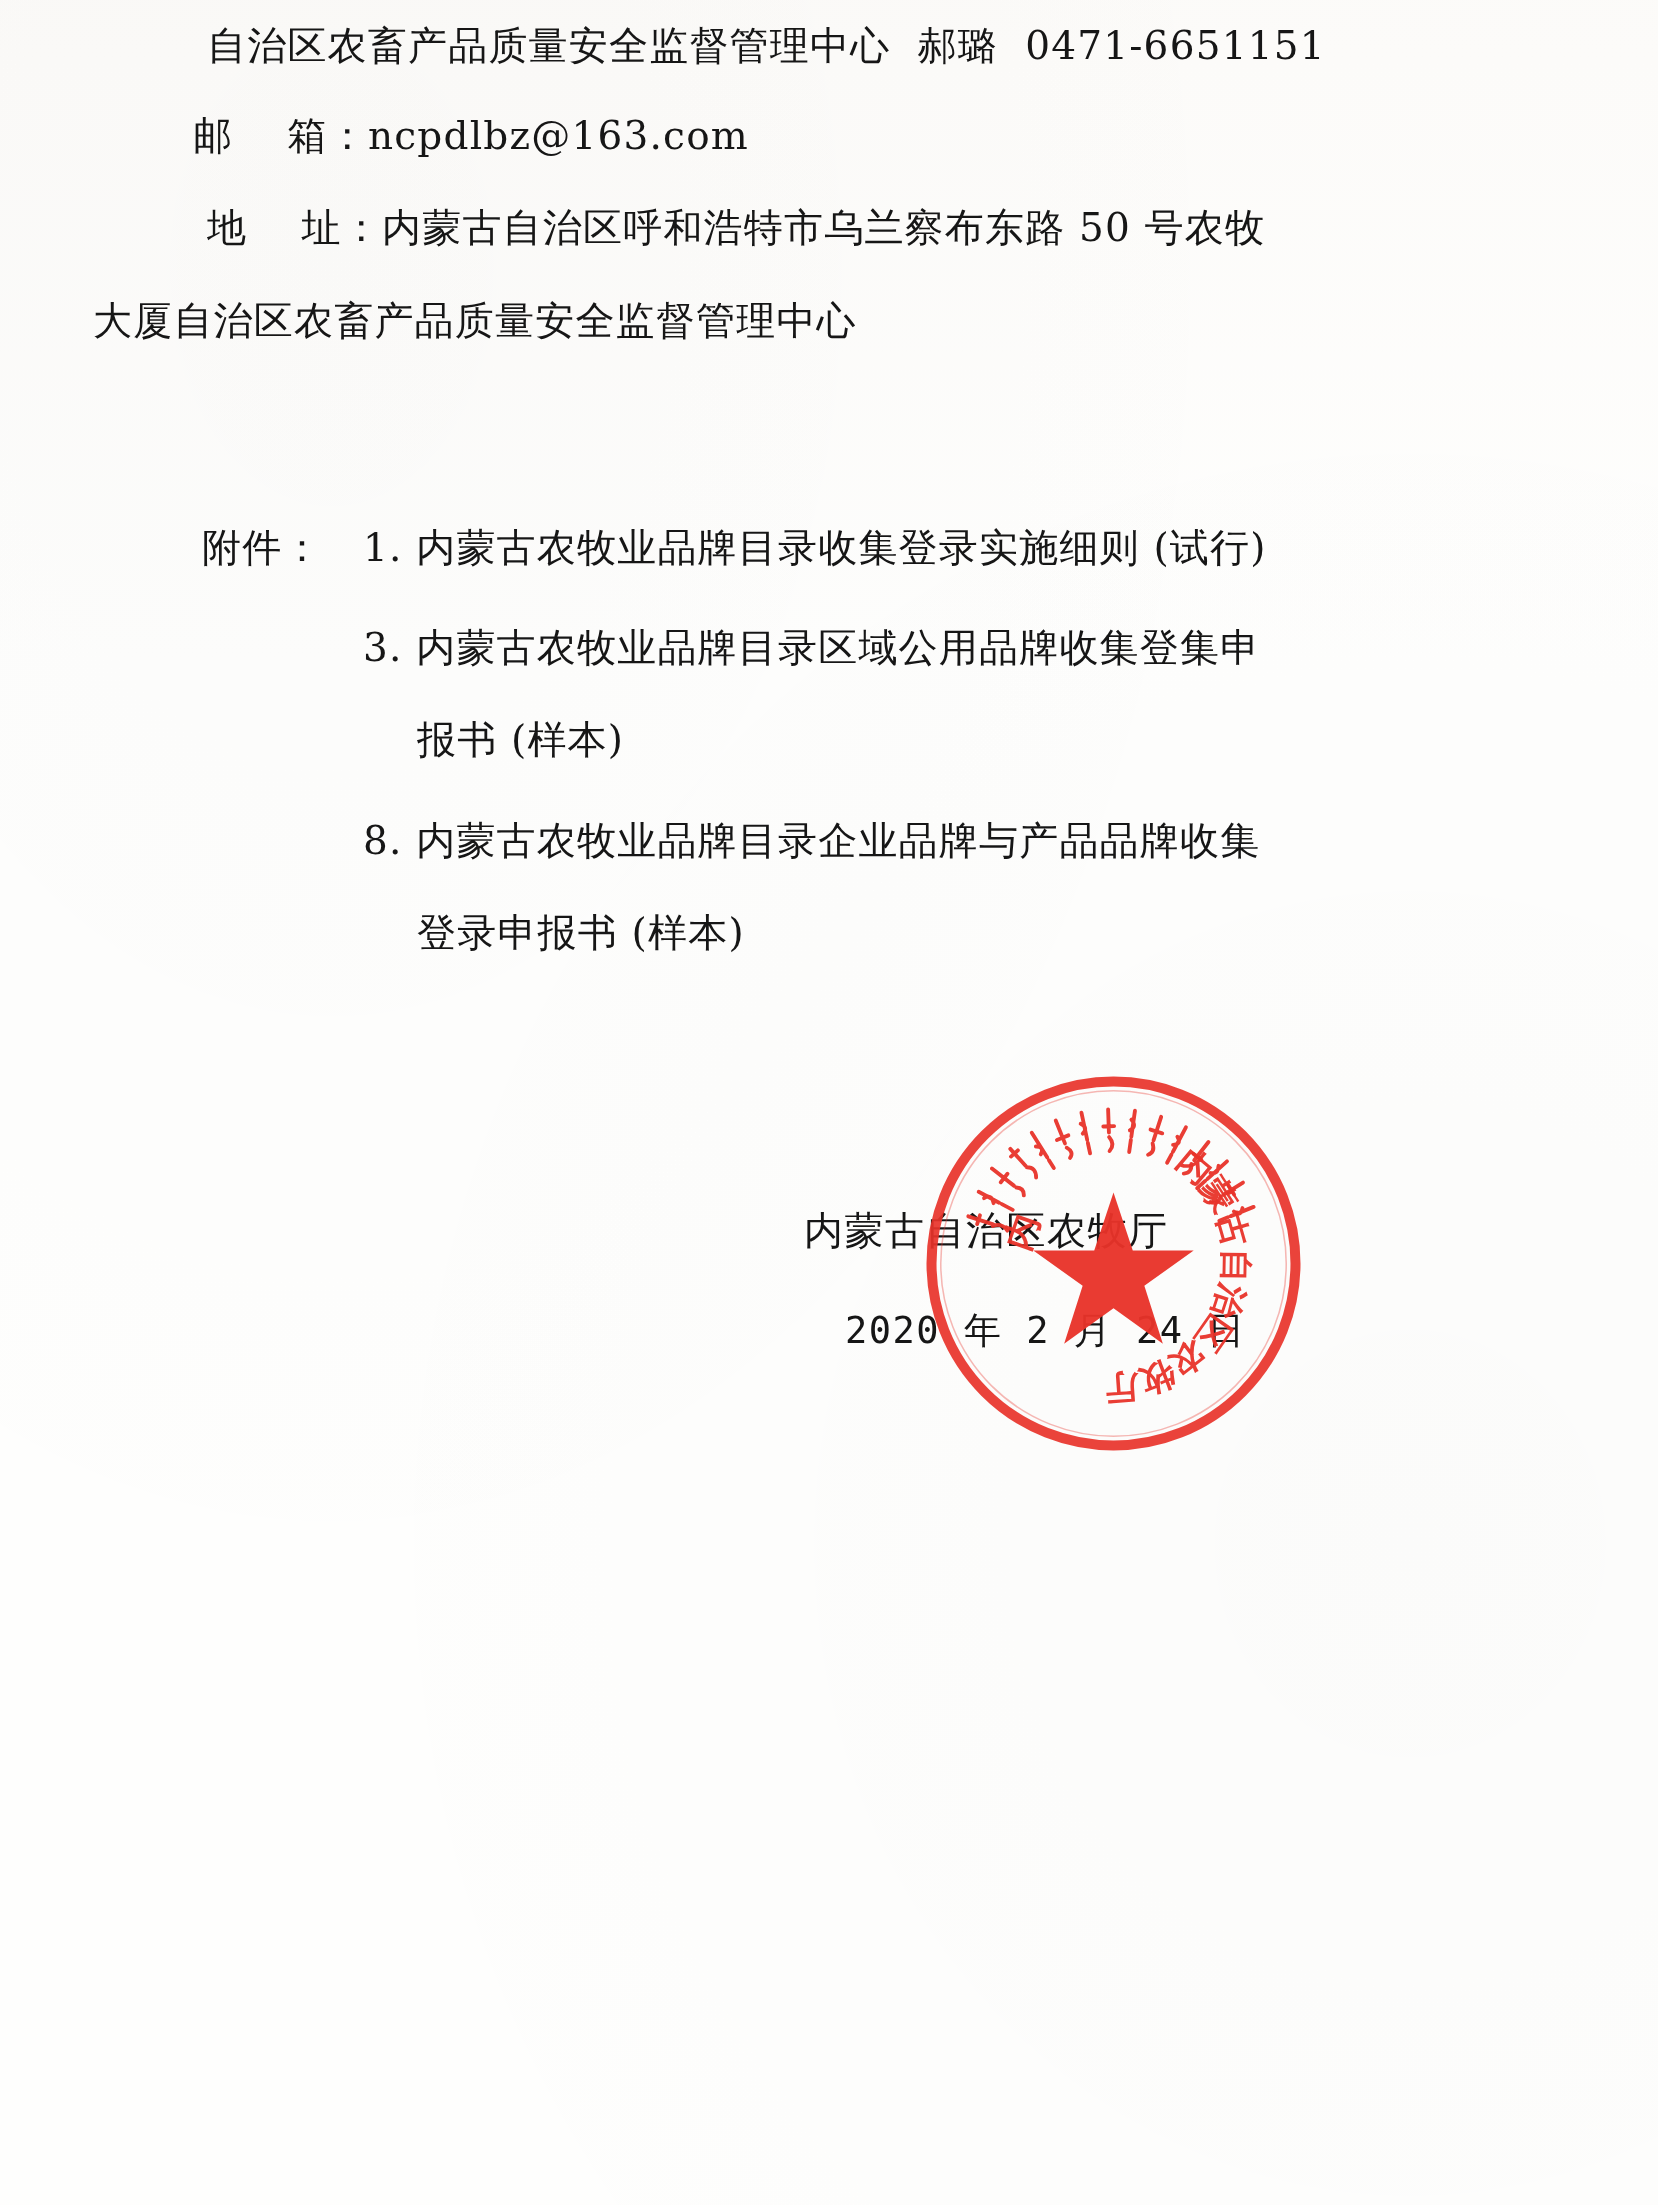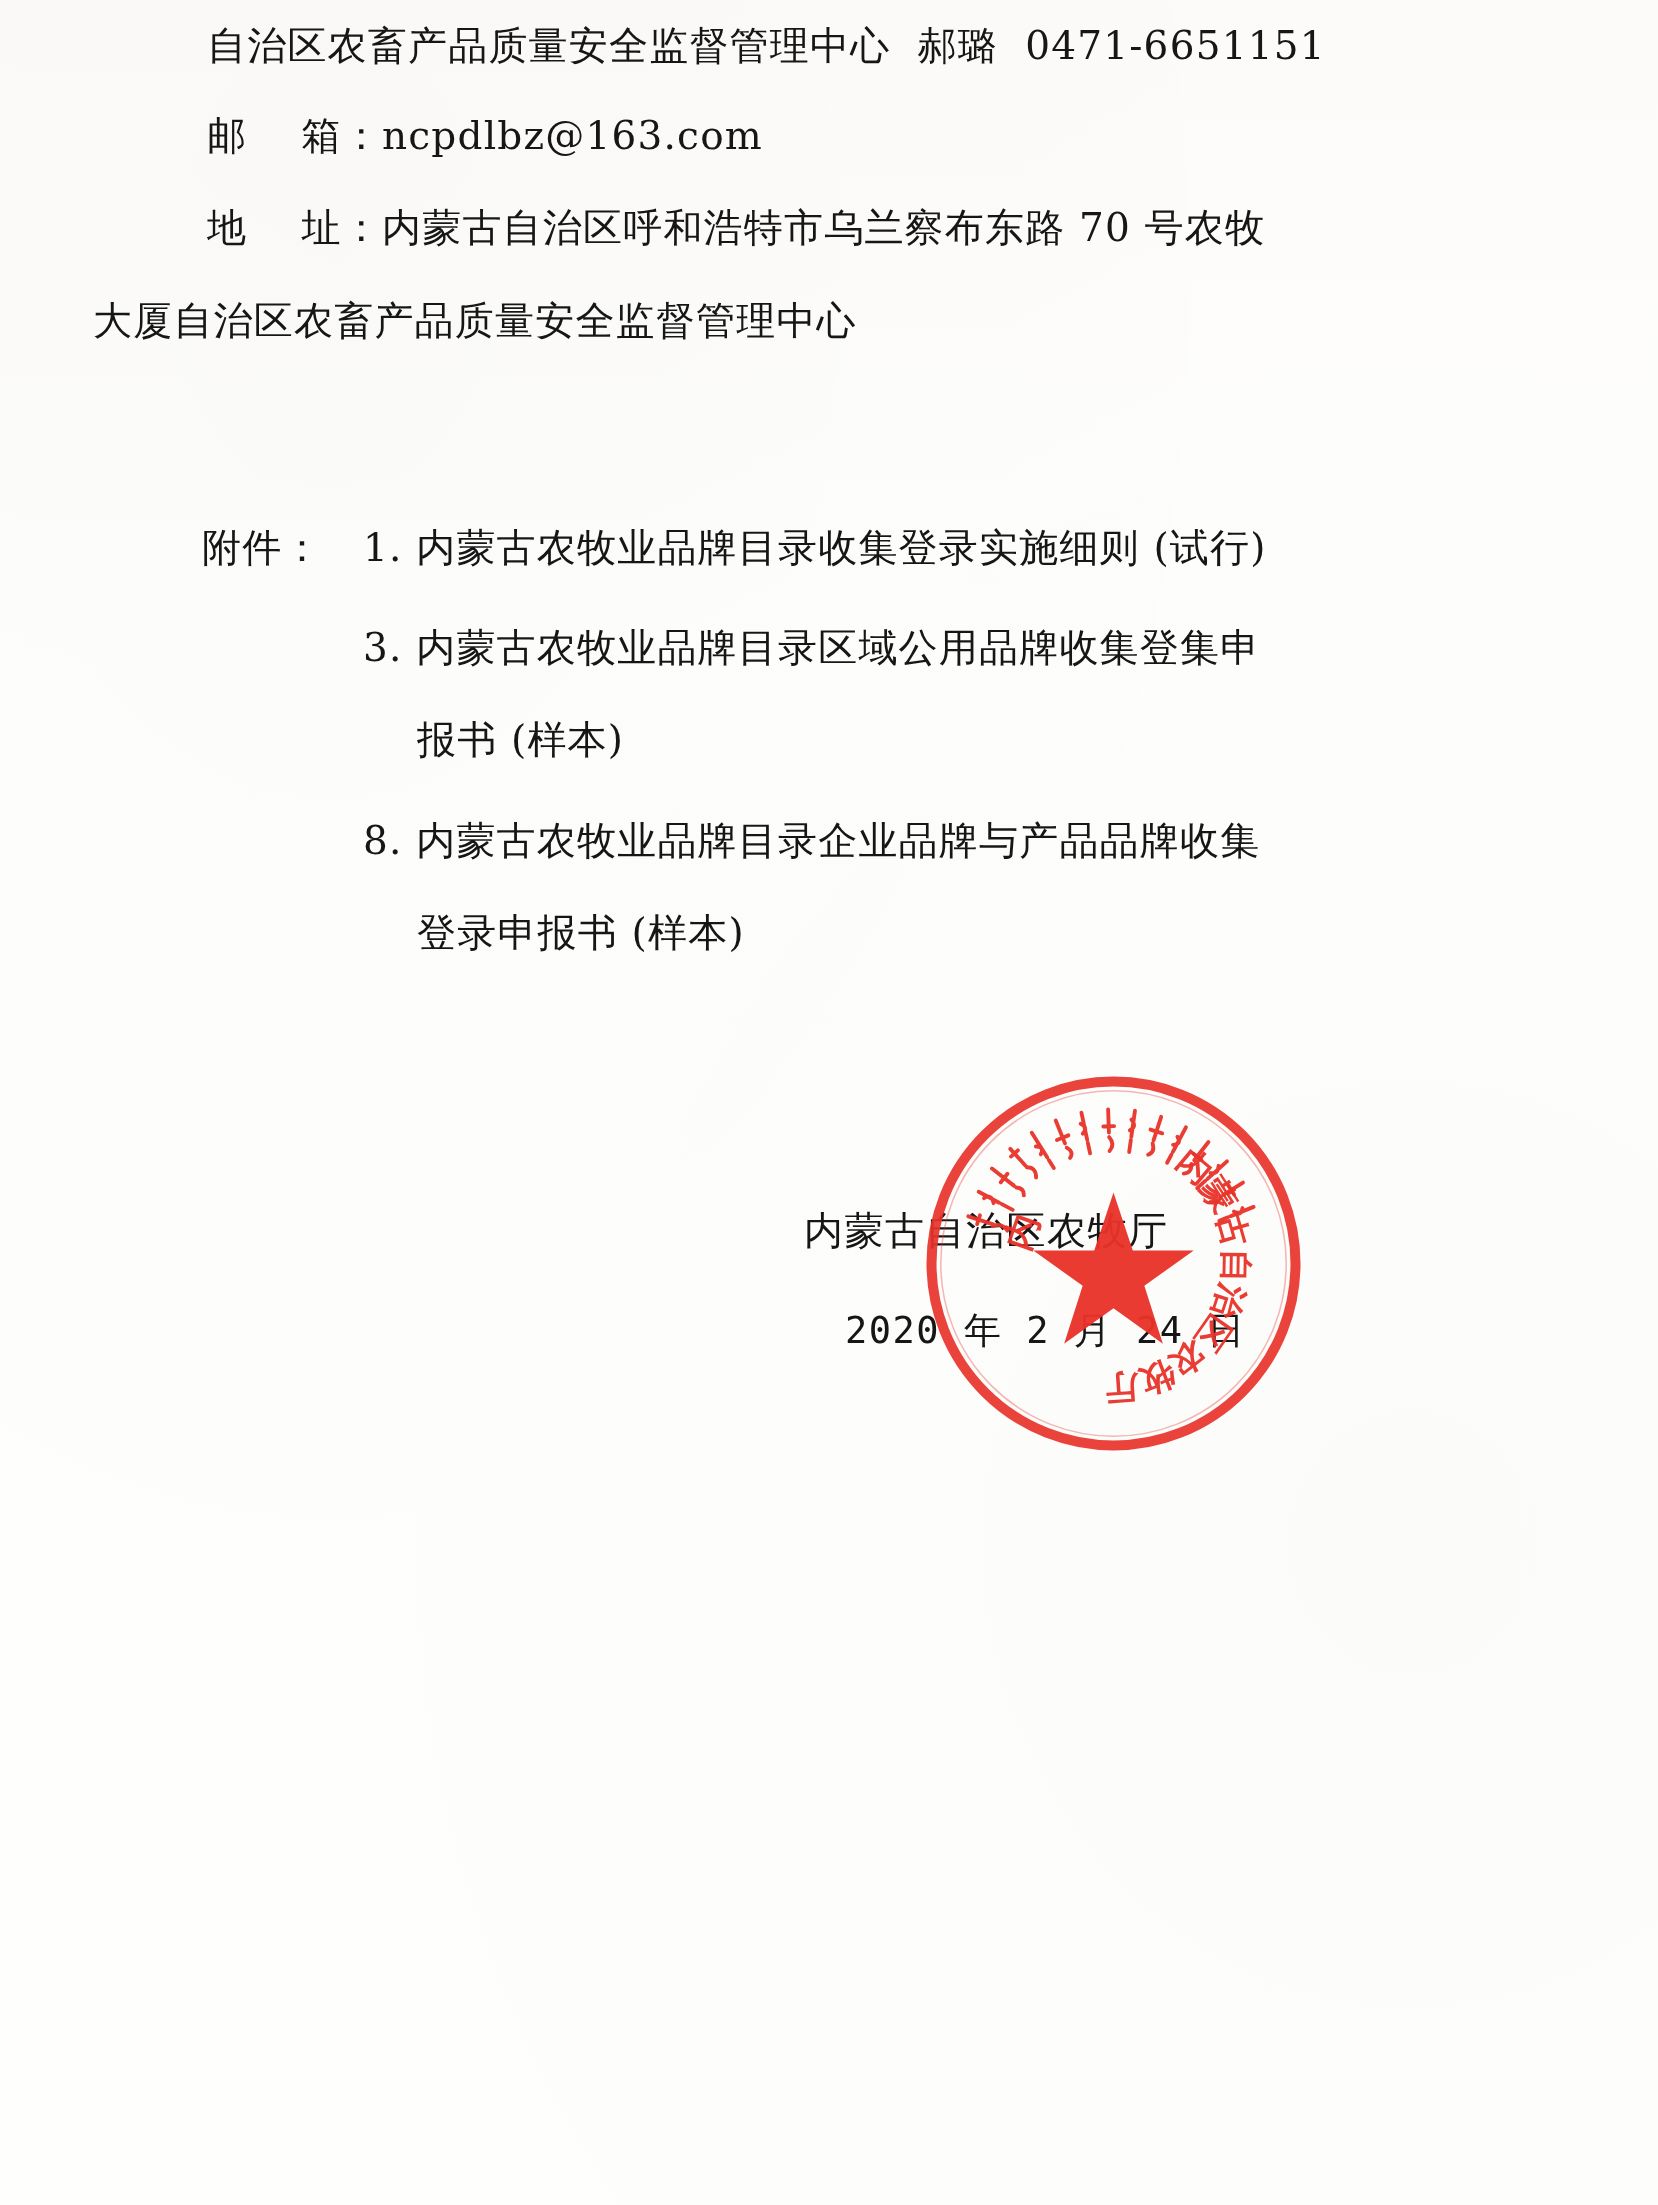--- a/index.html
+++ b/index.html
@@ -50,21 +50,21 @@
   .doc-line {
     font-size: 39px;
     line-height: 91px;
     letter-spacing: 1.2px;
     white-space: pre;
     color: #161616;
   }
   .ln-center { position: absolute; }
 
   .l-contact1 { left: 207px; top: 0px; }
-  .l-contact2 { left: 207px; top: 90px; }
+  .l-contact2 { left: 193px; top: 90px; }
   .l-contact3 { left: 207px; top: 182px; }
   .l-contact4 { left: 93px; top: 275px; }
 
   
   .attach-head { left: 202px; top: 502px; position: absolute; text-align: right; }
   .attach-1    { left: 363px; top: 502px; position: absolute; text-align: right; }
   .attach-2    { left: 363px; top: 602px; position: absolute; }
   .attach-2b   { left: 417px; top: 694px; position: absolute; }
   .attach-3    { left: 363px; top: 795px; position: absolute; }
   .attach-3b   { left: 417px; top: 887px; position: absolute; }
@@ -105,21 +105,21 @@
 <body>
 
 <div class="page">
   <div class="paper-noise"></div>
 
   <div class="content">
 
     <div class="contact-block">
       <div class="doc-line ln-center l-contact1">自治区农畜产品质量安全监督管理中心  郝璐  0471-6651151</div>
       <div class="doc-line ln-center l-contact2">邮    箱：ncpdlbz@163.com</div>
-      <div class="doc-line ln-center l-contact3">地    址：内蒙古自治区呼和浩特市乌兰察布东路 70 号农牧</div>
+      <div class="doc-line ln-center l-contact3">地    址：内蒙古自治区呼和浩特市乌兰察布东路 50 号农牧</div>
       <div class="doc-line ln-center l-contact4">大厦自治区农畜产品质量安全监督管理中心</div>
     </div>
 
     <div class="doc-line attach-head">附件：</div>
 
     <div class="doc-line attach-1">1. 内蒙古农牧业品牌目录收集登录实施细则 (试行)</div>
 
     <div class="doc-line attach-2">3. 内蒙古农牧业品牌目录区域公用品牌收集登集申</div>
 
     <div class="doc-line attach-2b">报书 (样本)</div>

